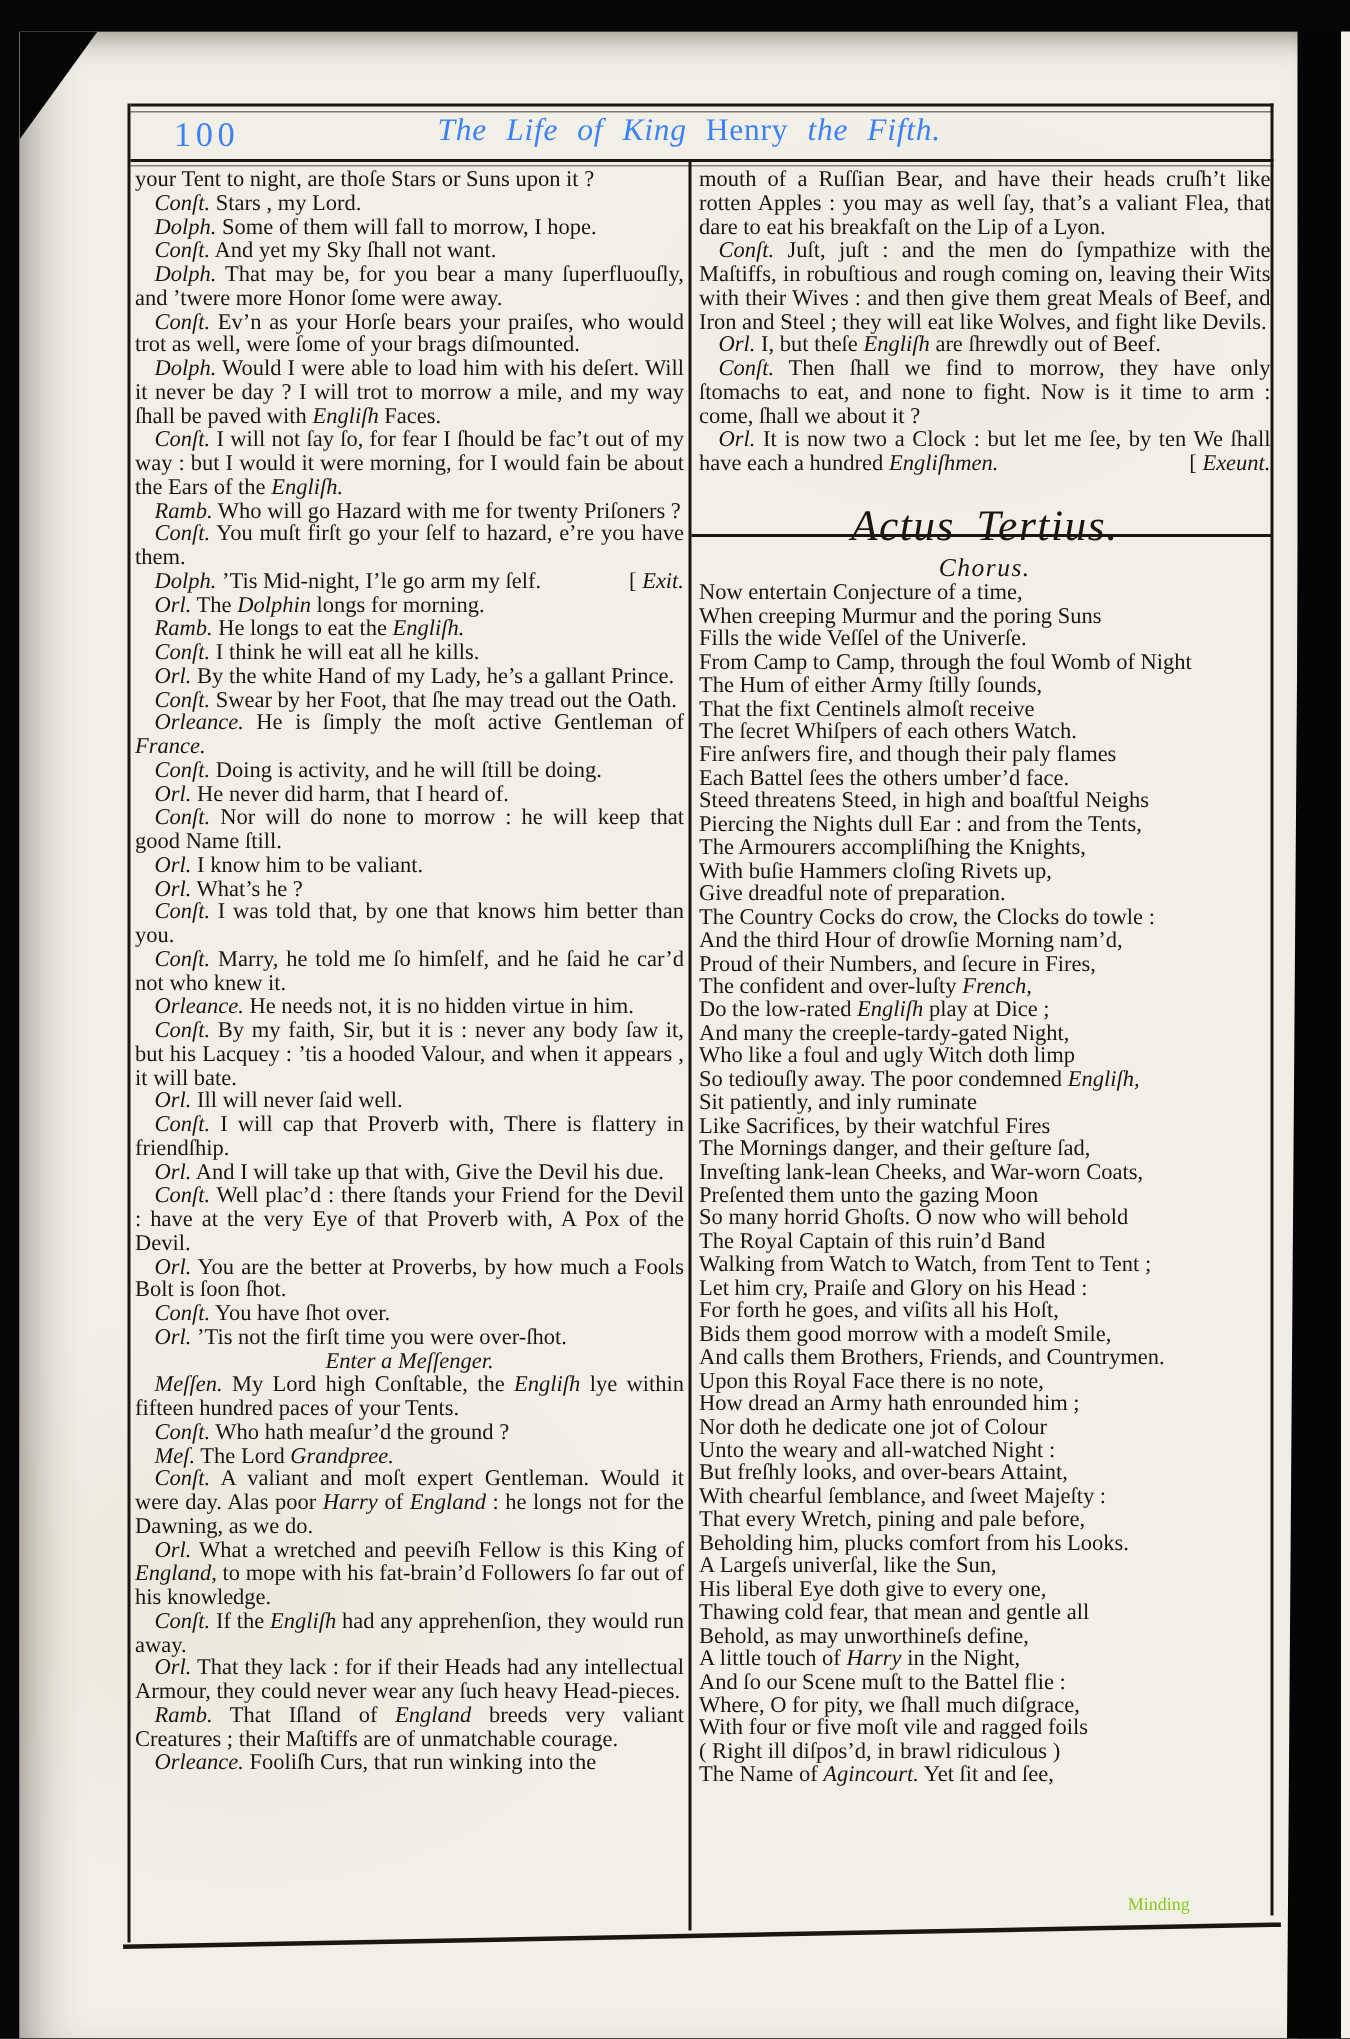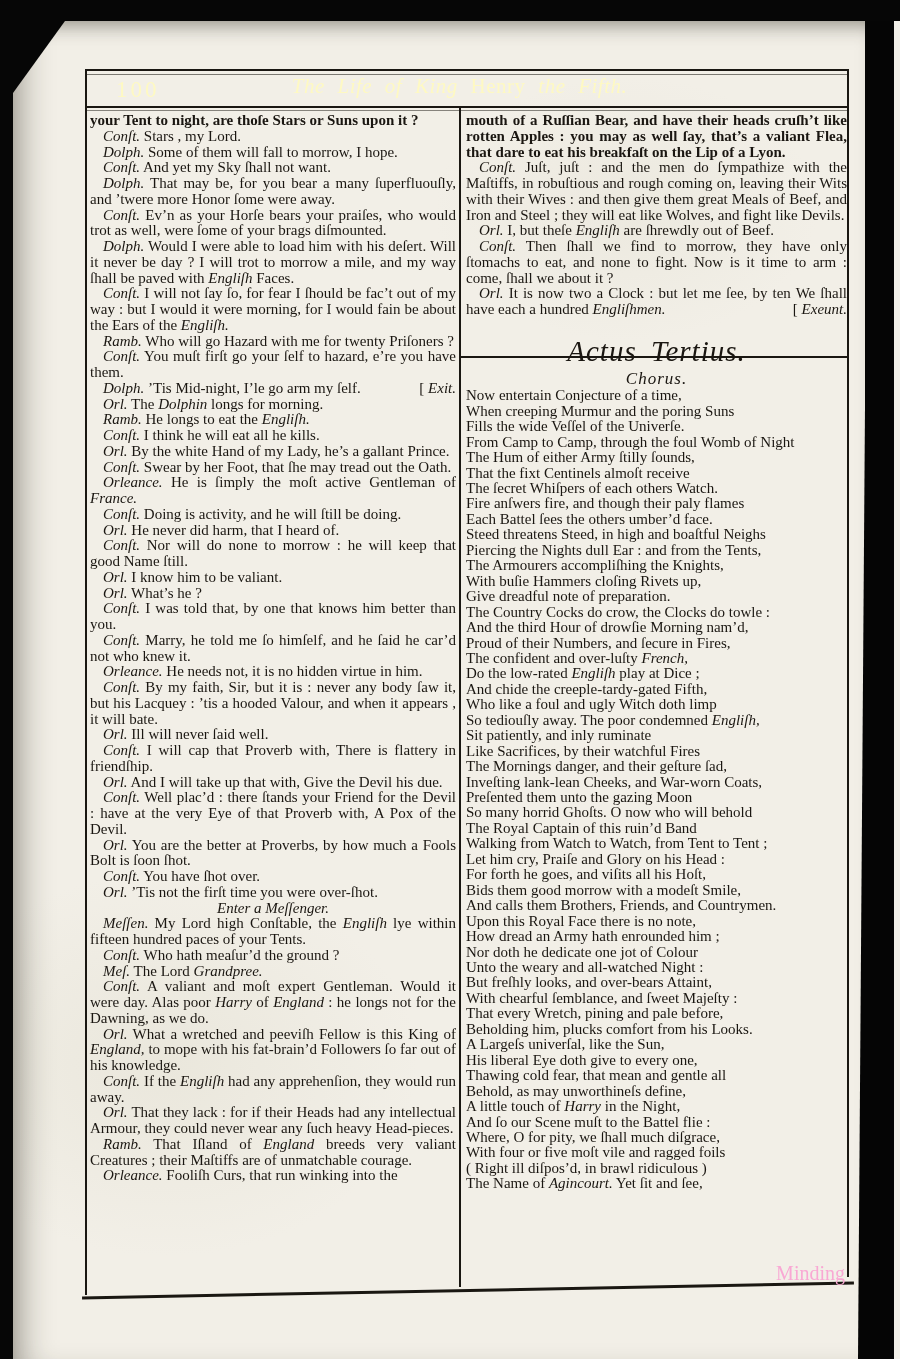--- a/index.html
+++ b/index.html
@@ -31,39 +31,39 @@
   .r-top1   { left:87px;  top:69px;   width:762px; height:2px; }
   .r-top2   { left:87px;  top:74px;   width:762px; height:1px; opacity:.55; }
   .r-head1  { left:87px;  top:106px;  width:762px; height:2px; }
   .r-head2  { left:87px;  top:110px;  width:762px; height:1px; opacity:.5; }
   .v-left   { left:85px;  top:69px;   width:2px;   height:1226px; }
   .v-center { left:459px; top:107px;  width:2px;   height:1180px; }
   .v-right  { left:847px; top:69px;   width:2px;   height:1208px; }
   .r-div    { left:461px; top:356px;  width:387px; height:2px; }
   .r-bottom { left:82px;  top:1289px; width:772px; height:3px; transform:rotate(-1.1deg); }
 
-  .header { position:absolute; left:88px; top:74px; width:760px; height:32px; color:#fef9c3; }
+  .header { position:absolute; left:88px; top:74px; width:760px; height:32px; color:#3b82f6; }
   .pagenum { position:absolute; left:28px; top:3px; font-size:23px; letter-spacing:3px; }
   .htitle  { position:absolute; left:0; right:17px; top:0; text-align:center; font-size:21px; word-spacing:7px; letter-spacing:.5px; }
 
   .col { position:absolute; color:#1a1611; font-size:15px; line-height:15.75px; }
   .col-left  { left:90px;  top:113px; width:366px; }
   .col-right { left:466px; top:113px; width:381px; }
 
   .para { margin:0; text-indent:13px; text-align:justify; }
-  .para.cont  { text-indent:0;font-weight:bold; }
+  .para.cont  { text-indent:0; }
   .para.stage { text-indent:0; text-align:center; }
   .sd-right { float:right; font-style:normal; }
 
   .act-head   { margin-top:26px; text-align:center; font-style:italic; font-size:29px; letter-spacing:1px; word-spacing:6px; }
   .scene-head { margin-top:11px; text-align:center; font-style:italic; font-size:17px; letter-spacing:1px; }
   .verse { margin-top:2px; line-height:15.45px; }
   .vline { white-space:nowrap; }
 
-  .catchword { position:absolute; left:700px; top:1262px; width:145px; text-align:right; font-size:20px; color:#f9a8d4; }
+  .catchword { position:absolute; left:700px; top:1262px; width:145px; text-align:center; font-size:12px; color:#84cc16; }
 </style>
 </head>
 <body>
 
 <div class="scan">
   <div class="page"></div>
 
   <div class="rule r-top1"></div>
   <div class="rule r-top2"></div>
 
@@ -149,21 +149,21 @@
         <div class="vline">Steed threatens Steed, in high and boaſtful Neighs</div>
         <div class="vline">Piercing the Nights dull Ear : and from the Tents,</div>
         <div class="vline">The Armourers accompliſhing the Knights,</div>
         <div class="vline">With buſie Hammers cloſing Rivets up,</div>
         <div class="vline">Give dreadful note of preparation.</div>
         <div class="vline">The Country Cocks do crow, the Clocks do towle :</div>
         <div class="vline">And the third Hour of drowſie Morning nam’d,</div>
         <div class="vline">Proud of their Numbers, and ſecure in Fires,</div>
         <div class="vline">The confident and over-luſty <i>French,</i></div>
         <div class="vline">Do the low-rated <i>Engliſh</i> play at Dice ;</div>
-        <div class="vline">And chide the creeple-tardy-gated Fifth,</div>
+        <div class="vline">And many the creeple-tardy-gated Night,</div>
         <div class="vline">Who like a foul and ugly Witch doth limp</div>
         <div class="vline">So tediouſly away. The poor condemned <i>Engliſh,</i></div>
         <div class="vline">Sit patiently, and inly ruminate</div>
         <div class="vline">Like Sacrifices, by their watchful Fires</div>
         <div class="vline">The Mornings danger, and their geſture ſad,</div>
         <div class="vline">Inveſting lank-lean Cheeks, and War-worn Coats,</div>
         <div class="vline">Preſented them unto the gazing Moon</div>
         <div class="vline">So many horrid Ghoſts. O now who will behold</div>
         <div class="vline">The Royal Captain of this ruin’d Band</div>
         <div class="vline">Walking from Watch to Watch, from Tent to Tent ;</div>

